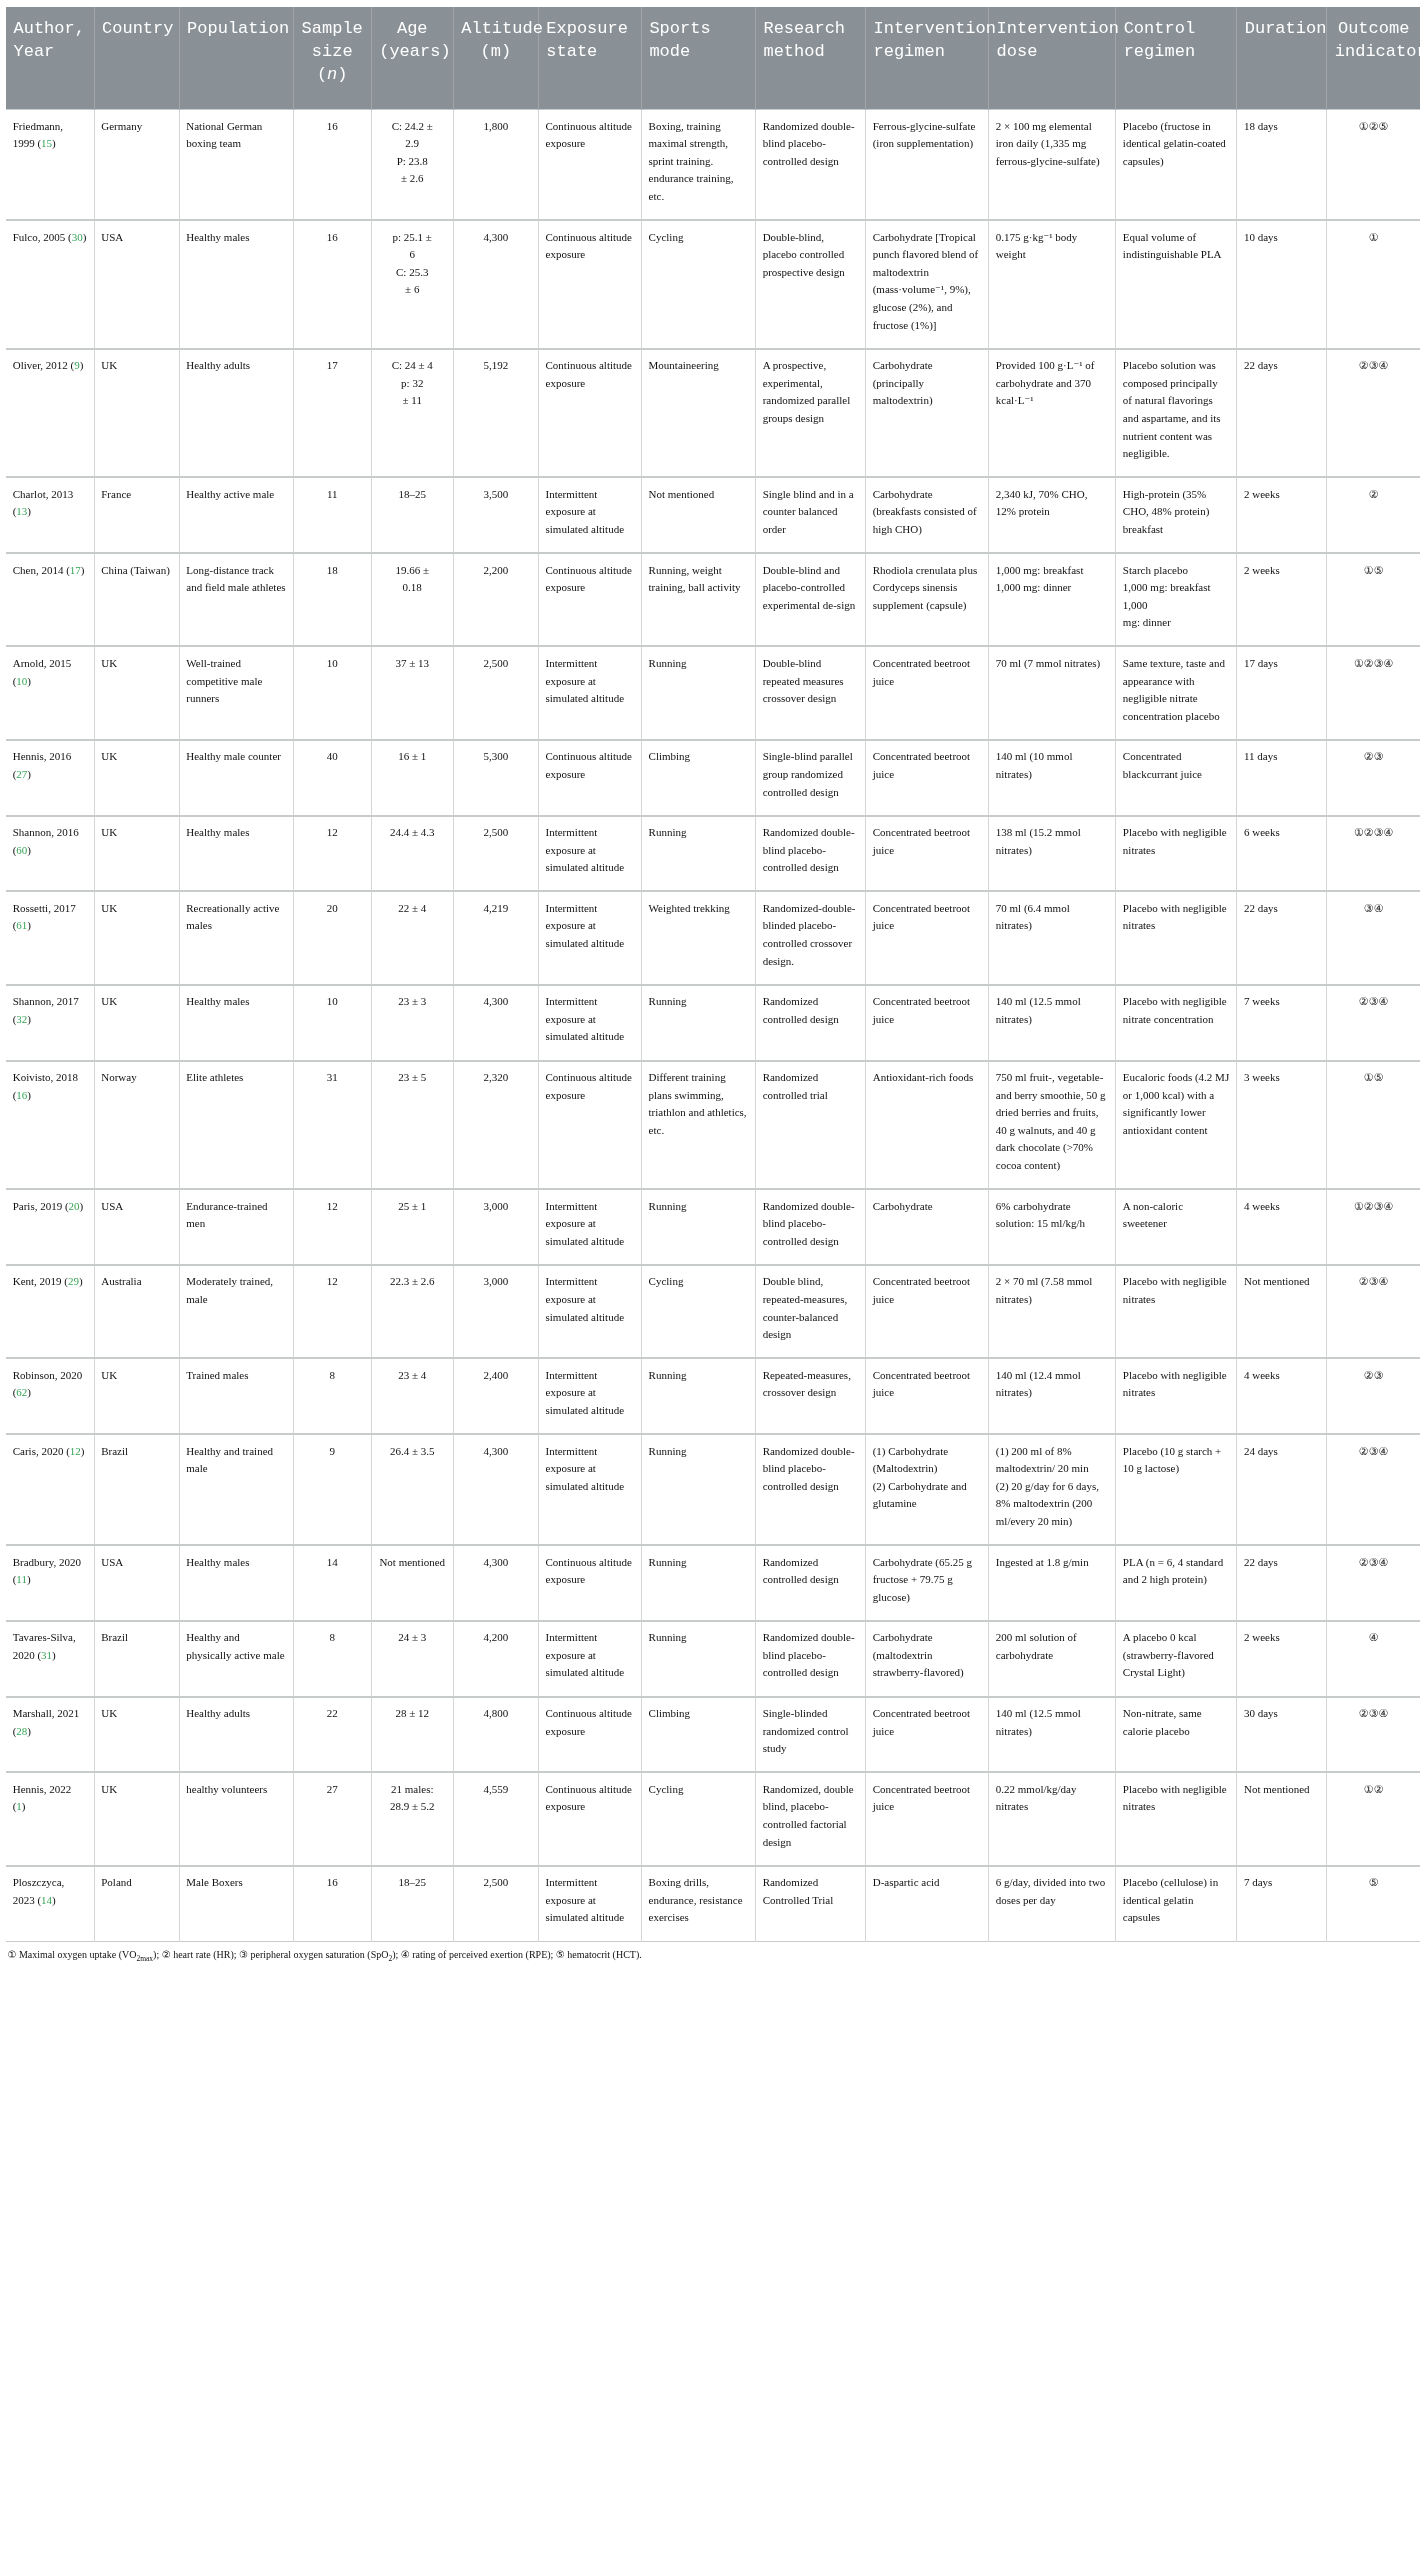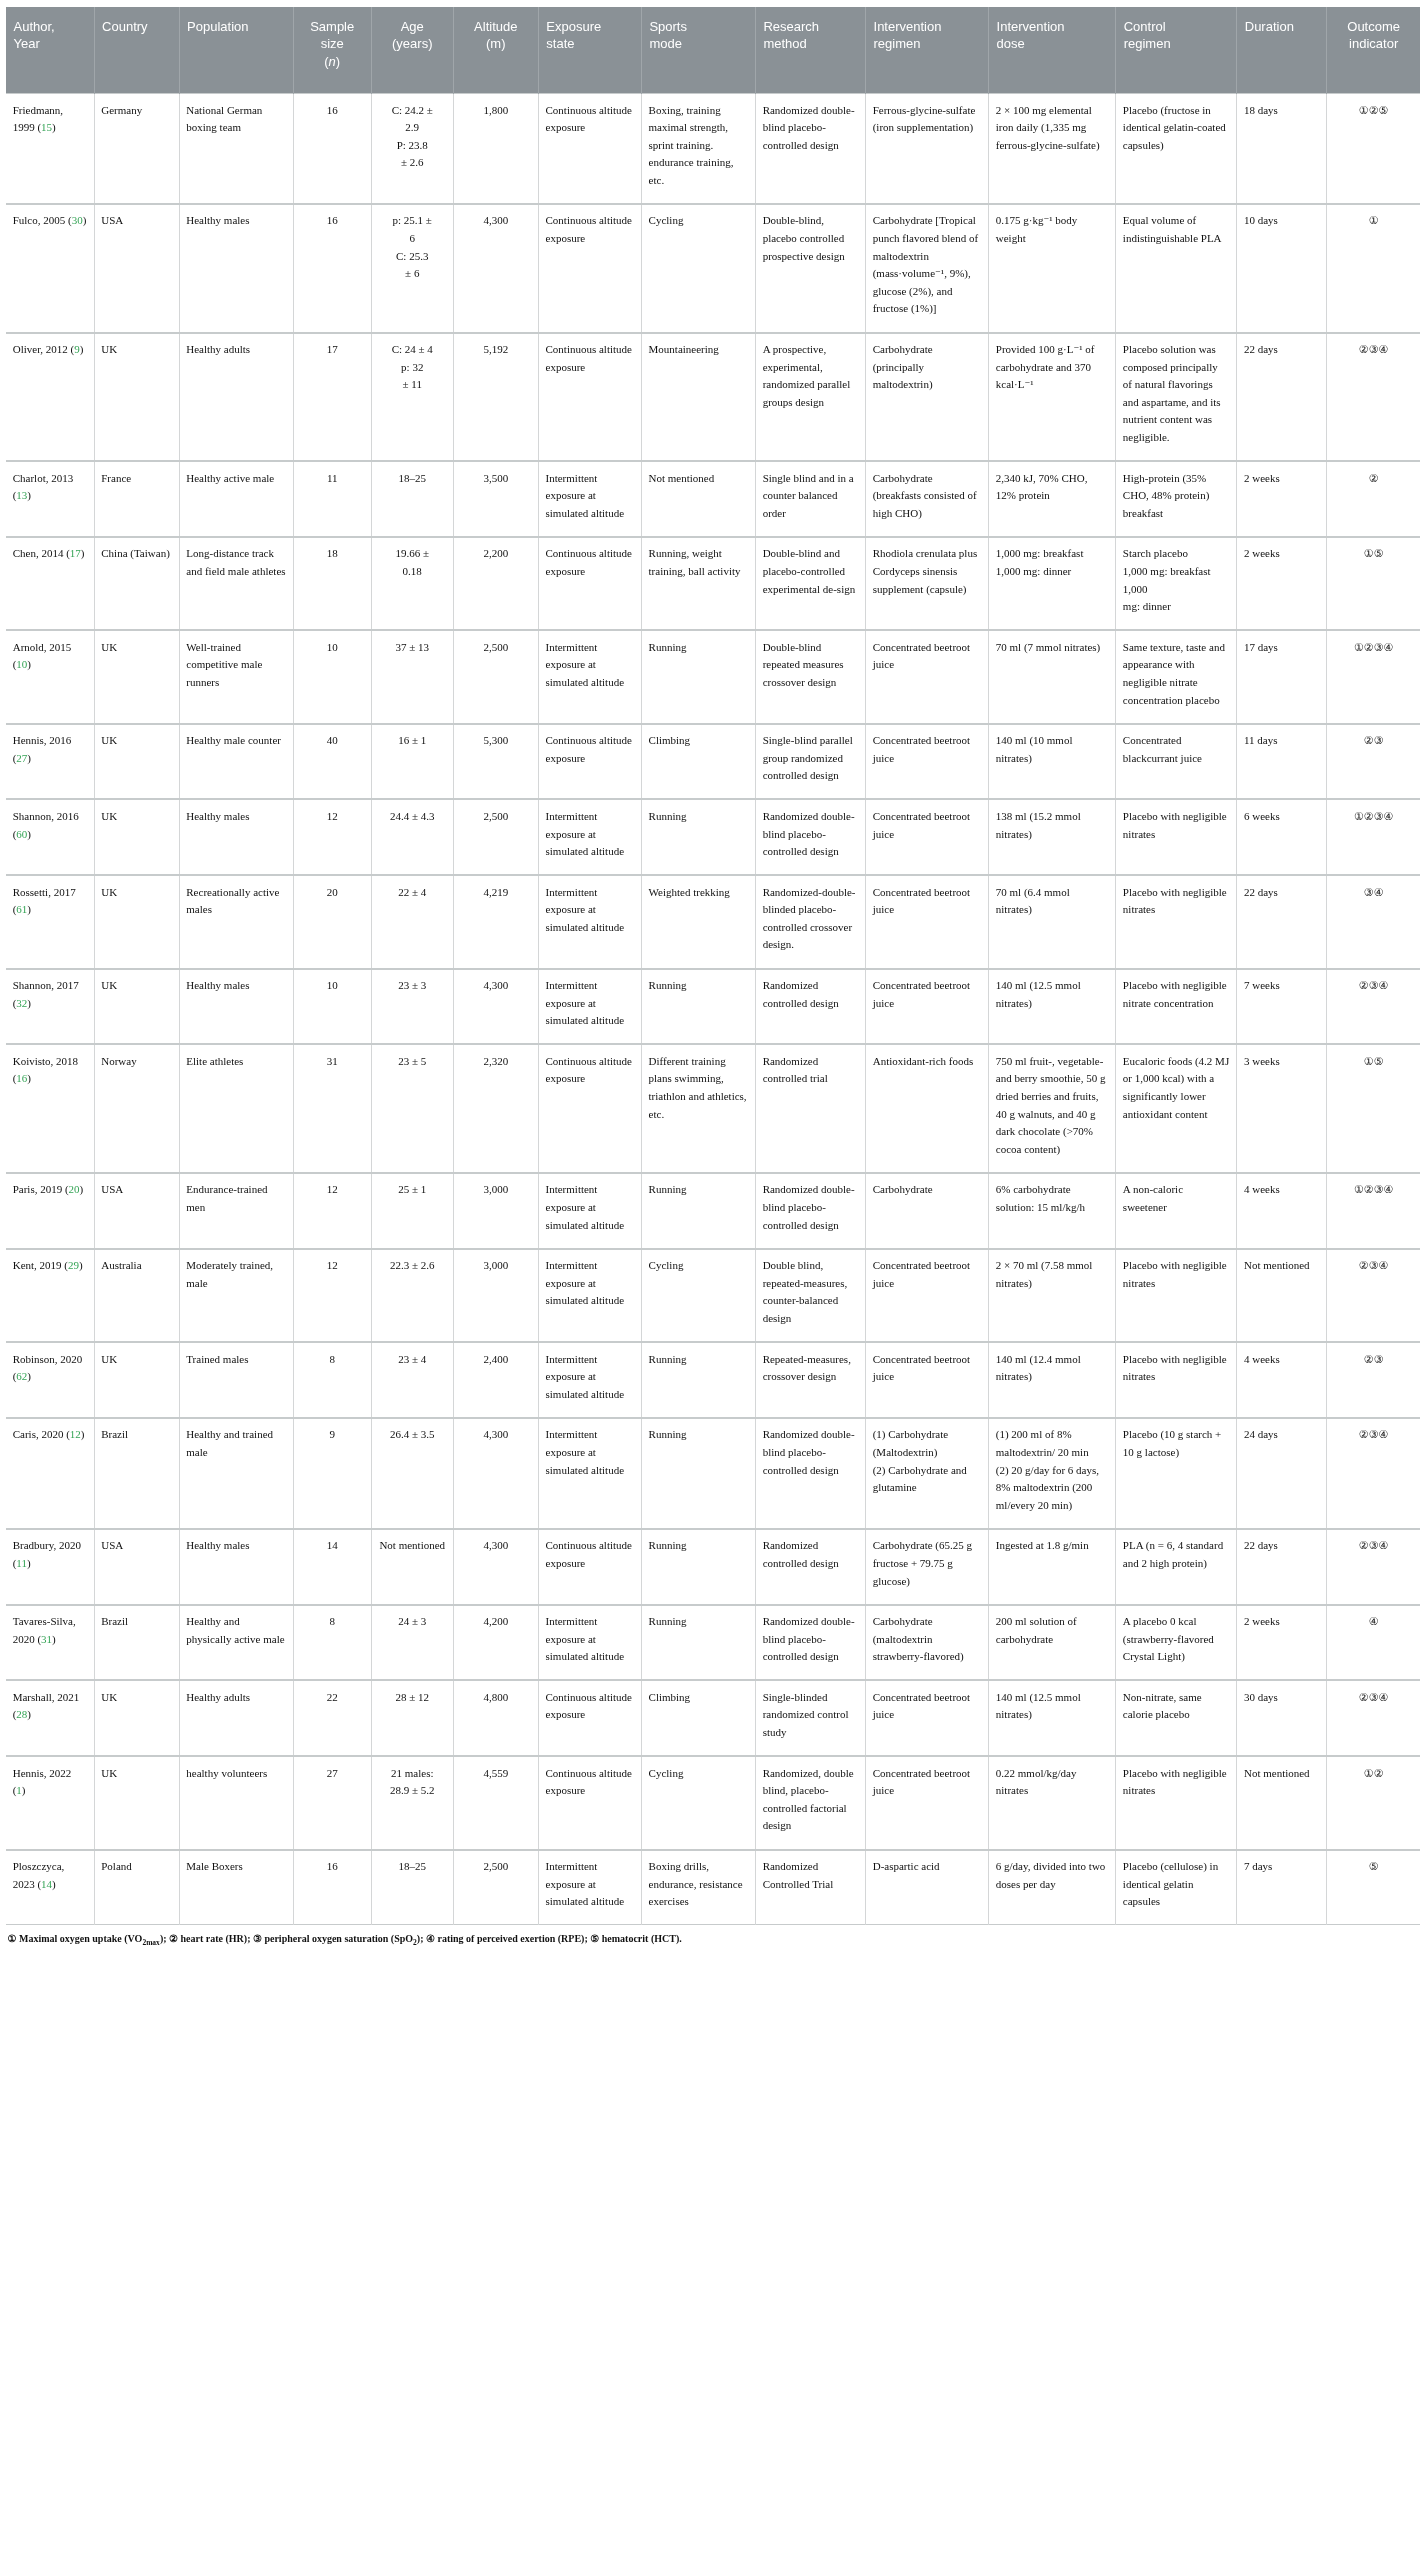--- a/index.html
+++ b/index.html
@@ -8,23 +8,23 @@
     --grid:#d4d6d7;
     --rowline:#c7cbcc;
   }
   html,body{margin:0;padding:0;background:#ffffff;}
   body{width:1426px;font-family:"Liberation Serif","DejaVu Serif",serif;color:#111;}
   .page{padding:6.7px 6px 3px 6px;}
   table{border-collapse:collapse;table-layout:fixed;width:1414px;border-bottom:1.5px solid var(--rowline);}
   thead th{
     background:var(--header-bg);
     color:#ffffff;
-    font-family:Liberation Sans, sans-serif;
+    font-family:Liberation Mono, monospace;
     font-weight:500;
-    font-size:13px;
+    font-size:17px;
     line-height:1.35;
     text-align:left;
     vertical-align:top;
     padding:11.2px 7.5px 22.5px 7.5px;
     border-left:0.7px solid #a0a6aa;
     white-space:pre-line;
   }
   thead th:first-child{border-left:none;}
   thead th em{font-style:italic;}
   tbody td{
@@ -41,21 +41,20 @@
   tbody td:first-child{border-left:none;}
   tbody tr{border-top:2.2px solid var(--rowline);}
   tbody tr:first-child{border-top:1.5px solid var(--rowline);}
   th.center,td.center{text-align:center;}
   .ref{color:var(--green);margin-top:27px;}
   .footnote{
     font-family:"Liberation Serif","DejaVu Serif",serif;
     font-size:10px;
     color:#111;
     padding:7.5px 0 7.5px 1.5px;
-    font-weight:bold;
   }
   .footnote sub{font-size:7.5px;}
 </style>
 </head>
 <body>
 
 <div class="page">
   <table>
     <colgroup>
         <col style="width: 88px;">

